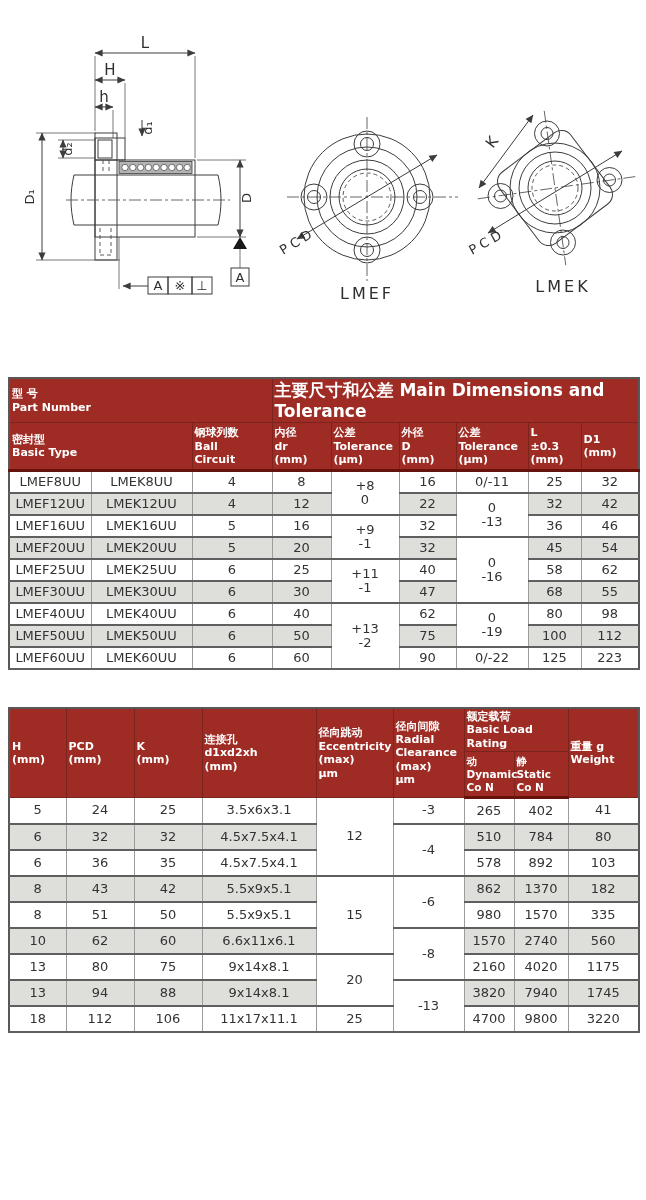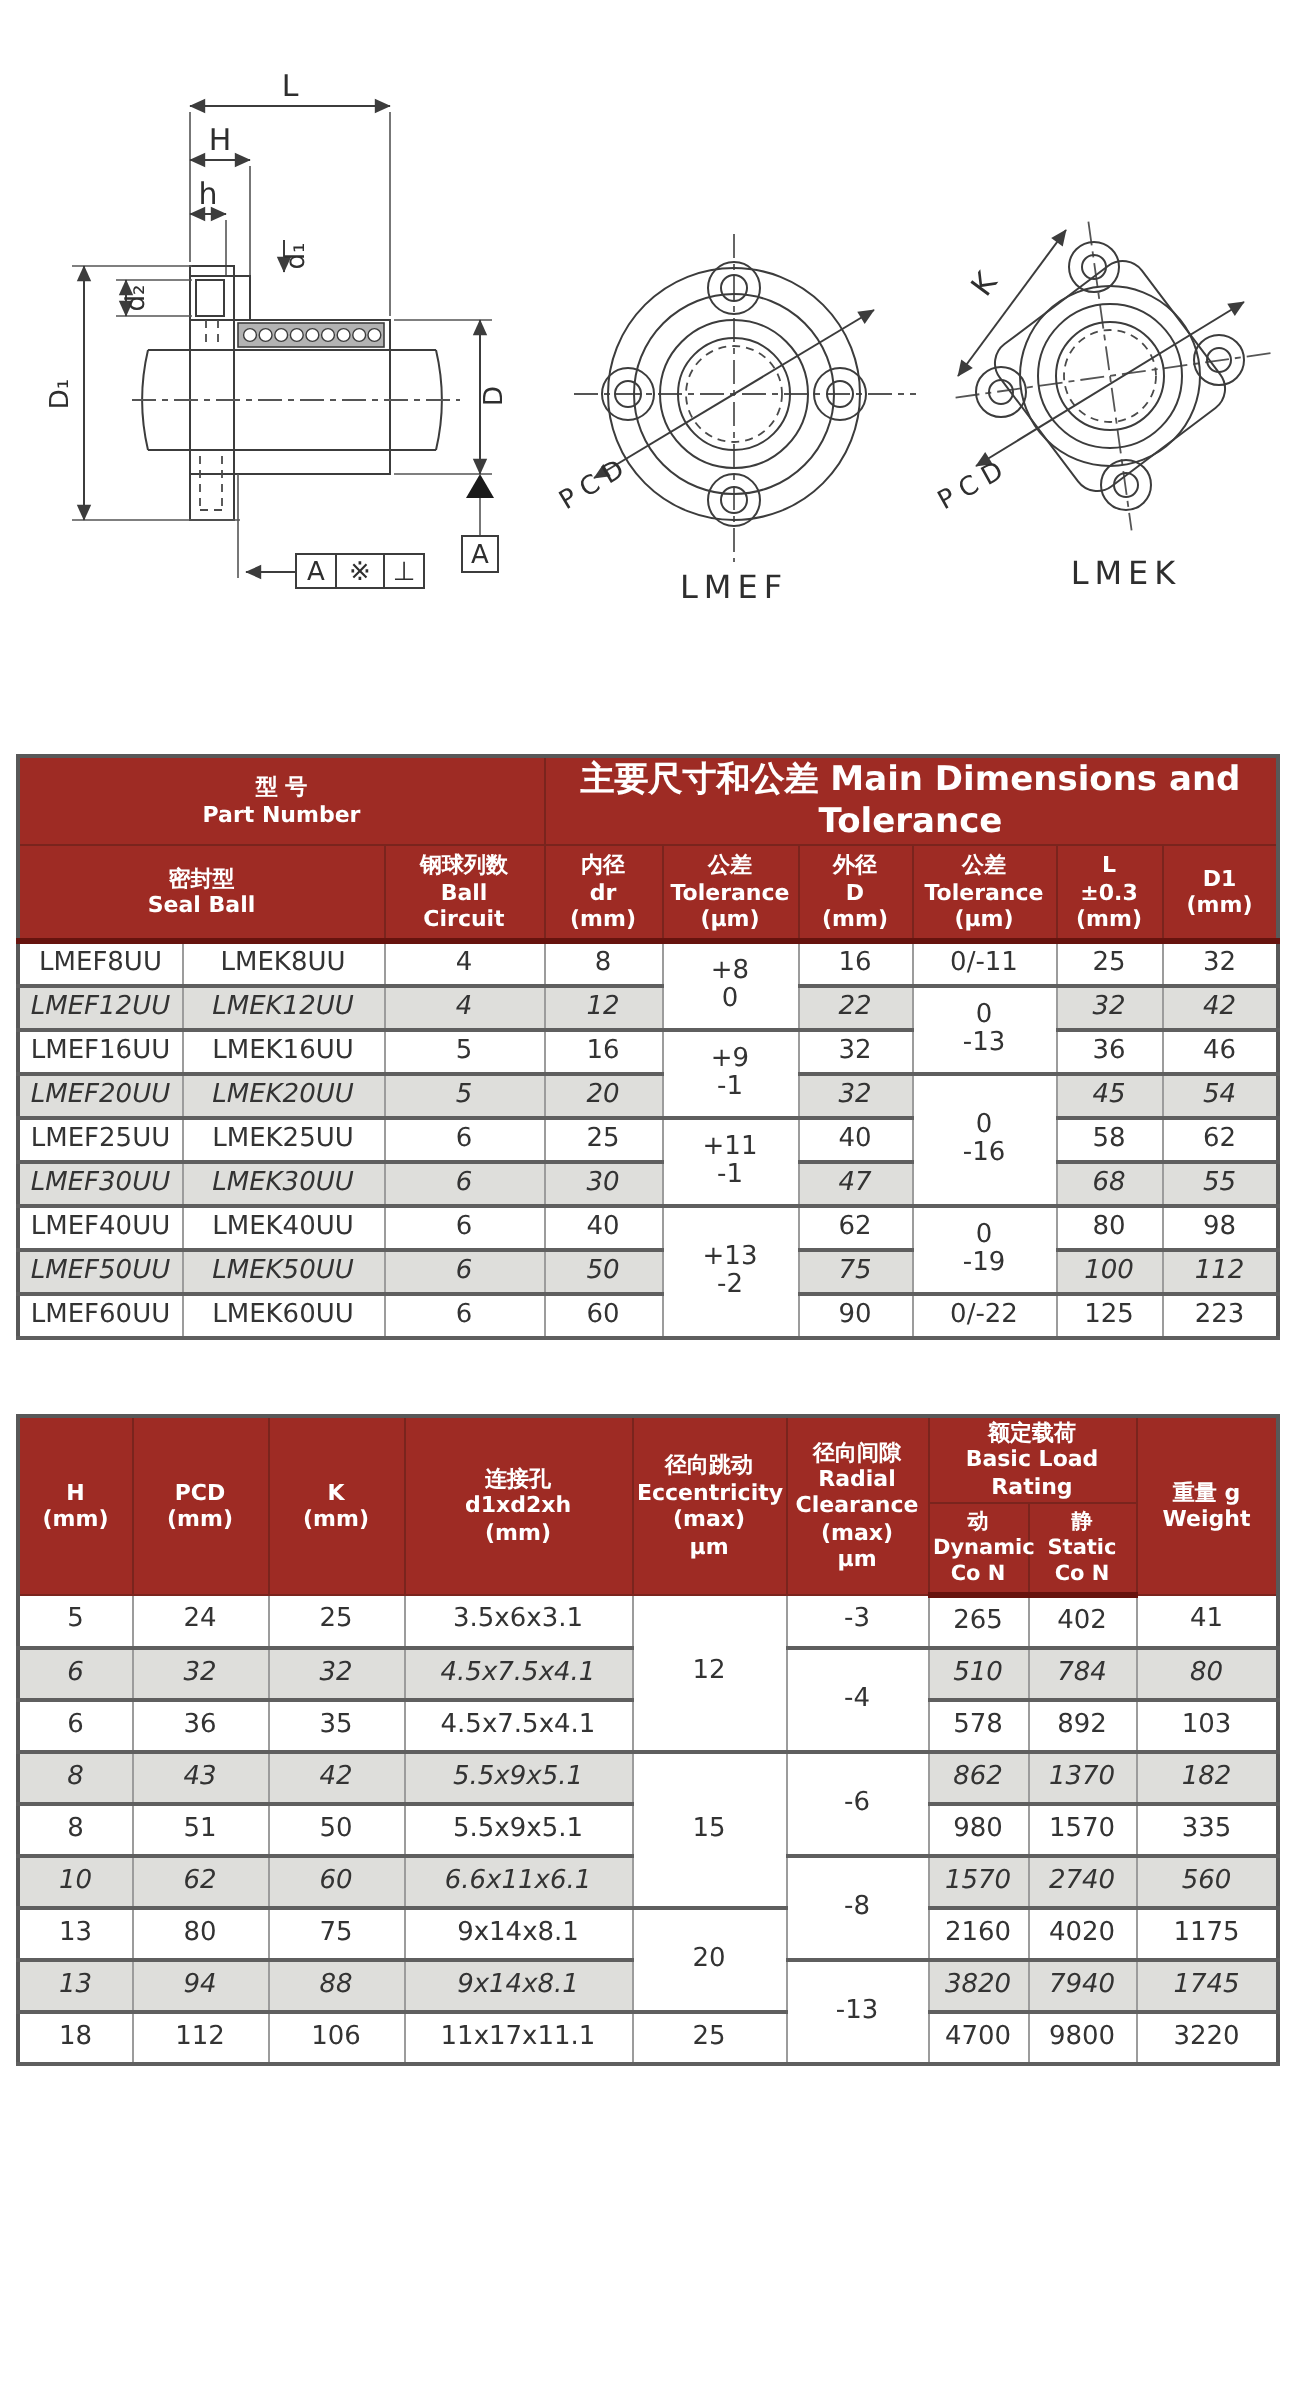--- a/index.html
+++ b/index.html
@@ -16,28 +16,28 @@
   .drw text{fill:#2e2e2e;font-family:"DejaVu Sans","Liberation Sans",sans-serif;}
   .lbl{font-size:15px;}
   .lbl2{font-size:13px;}
   .cap{font-size:16px;letter-spacing:3px;}
   .pcdT{font-size:13px;letter-spacing:4px;}
 
   
   .tbl{position:absolute;left:8px;width:630px;border-collapse:collapse;table-layout:fixed;
        border:2px solid #585858;}
   .tbl th{background:#9e2b24;color:#fff;font-weight:bold;border:1px solid #7a241d;
-          text-align:center;vertical-align:middle;white-space:pre-line;line-height:1.22;
+          text-align:left;vertical-align:middle;white-space:pre-line;line-height:1.22;
           font-size:11px;padding:1px 2px;}
   .tbl thead tr:last-child th{border-bottom:3px solid #66130e;}
   .tbl td{text-align:center;vertical-align:middle;color:#333;font-size:13px;
           border-right:1px solid #9c9c9c;border-left:1px solid #9c9c9c;
           border-bottom:2px solid #5f5f5f;white-space:pre-line;line-height:1.15;
           padding:0 2px;background:#fff;}
-  .tbl td.alt{background:#dededb;font-style:italic;}
+  .tbl td.alt{background:#dededb;}
   .tbl td.merged{background:#ffffff;}
   #table1{top:377px;}
   #table2{top:707px;}
   #table1 tr.h1 th{height:24px;font-size:11px;}
   #table1 tr.h1 th.main{font-size:17px;}
   #table1 tr.h2 th{height:44px;}
   #table1 tbody td{height:20px;}
   #table2 tr.h1 th{height:38px;}
   #table2 tr.h2 th{height:42px;font-size:10.5px;}
   #table2 tbody td{height:24px;}
@@ -201,21 +201,21 @@
         <col style="width:58px">
     </colgroup>
     <thead>
       <tr class="h1">
         <th colspan="3">型  号
 Part Number</th>
         <th colspan="6" class="main">主要尺寸和公差 Main Dimensions and Tolerance</th>
       </tr>
       <tr class="h2">
         <th colspan="2">密封型
-Seal Ball</th>
+Basic Type</th>
         <th>钢球列数
 Ball
 Circuit</th>
         <th>内径
 dr
 (mm)</th>
         <th>公差
 Tolerance
 (μm)</th>
         <th>外径

